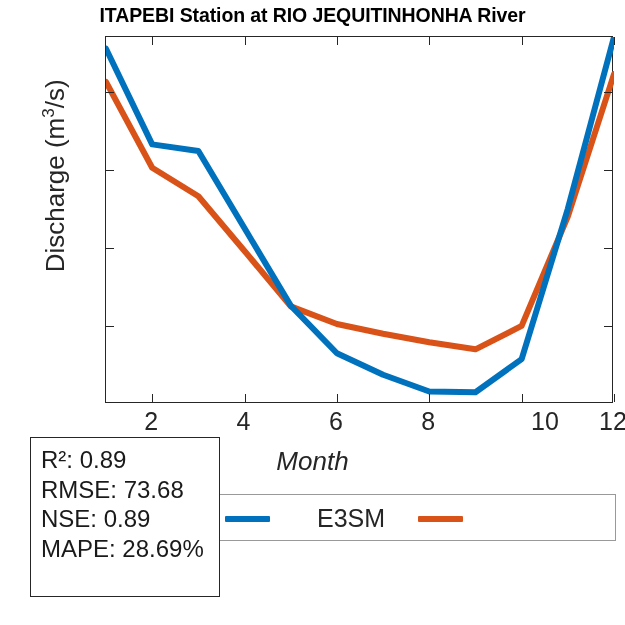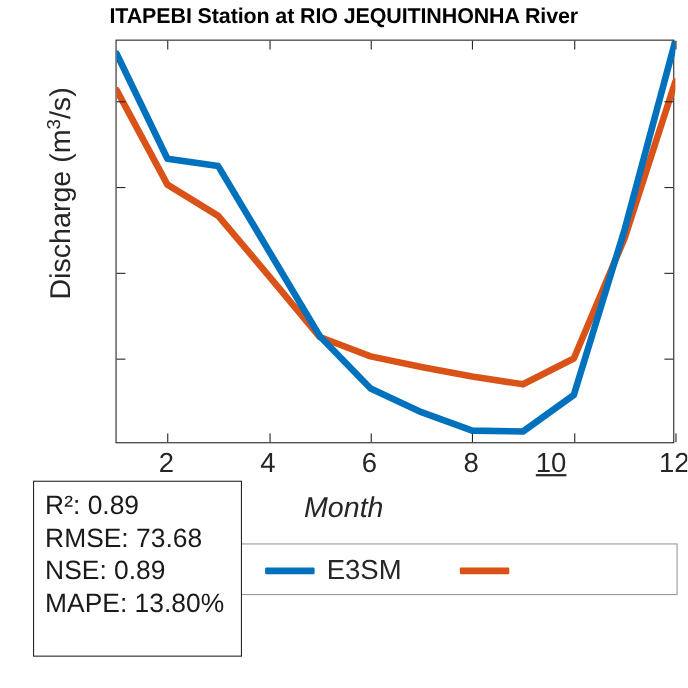--- a/index.html
+++ b/index.html
@@ -126,21 +126,21 @@
     background: #ffffff;
     box-sizing: border-box;
   }
   .legend-entry {
     position: absolute;
     top: 0;
     height: 47px;
     display: flex;
     align-items: center;
   }
-  .legend-entry.e3sm { left: 28px; }
+  .legend-entry.e3sm { left: 12px; gap: 36px; }
   .legend-entry.gsim { left: 205px; }
   .legend-swatch {
     width: 45px;
     height: 6px;
     border-radius: 1px;
     margin-right: 11px;
   }
   .legend-text {
     font-size: 25px;
     color: #262626;
@@ -204,34 +204,34 @@
         <div class="xtick-mark" style="left: 508px;"></div>
         <div class="xtick-mark bottom" style="left: 508px;"></div>
       </div>
   </div>
 
   <div id="tick-label-layer">
       <div class="xtick-label" style="left: 121.182px;">2</div>
       <div class="xtick-label" style="left: 213.545px;">4</div>
       <div class="xtick-label" style="left: 305.909px;">6</div>
       <div class="xtick-label" style="left: 398.273px;">8</div>
-      <div class="xtick-label" style="left: 471px; text-decoration: underline;">10</div>
+      <div class="xtick-label" style="left: 515px;">10</div>
       <div class="xtick-label" style="left: 583px;">12</div>
     </div>
 
   <div id="legend">
     <div class="legend-entry e3sm">
       <span class="legend-swatch" style="background: rgb(0, 114, 189);"></span>
       <span class="legend-text">E3SM</span>
     </div>
     <div class="legend-entry gsim">
       <span class="legend-swatch" style="background: rgb(217, 83, 25);"></span>
     </div>
   </div>
 
   <div id="stats-box">
     <div class="stat-line">R²: 0.89</div>
     <div class="stat-line">RMSE: 73.68</div>
     <div class="stat-line">NSE: 0.89</div>
-    <div class="stat-line">MAPE: 13.80%</div>
+    <div class="stat-line">MAPE: 28.69%</div>
   </div>
 
 </div>
 
 </body></html>

